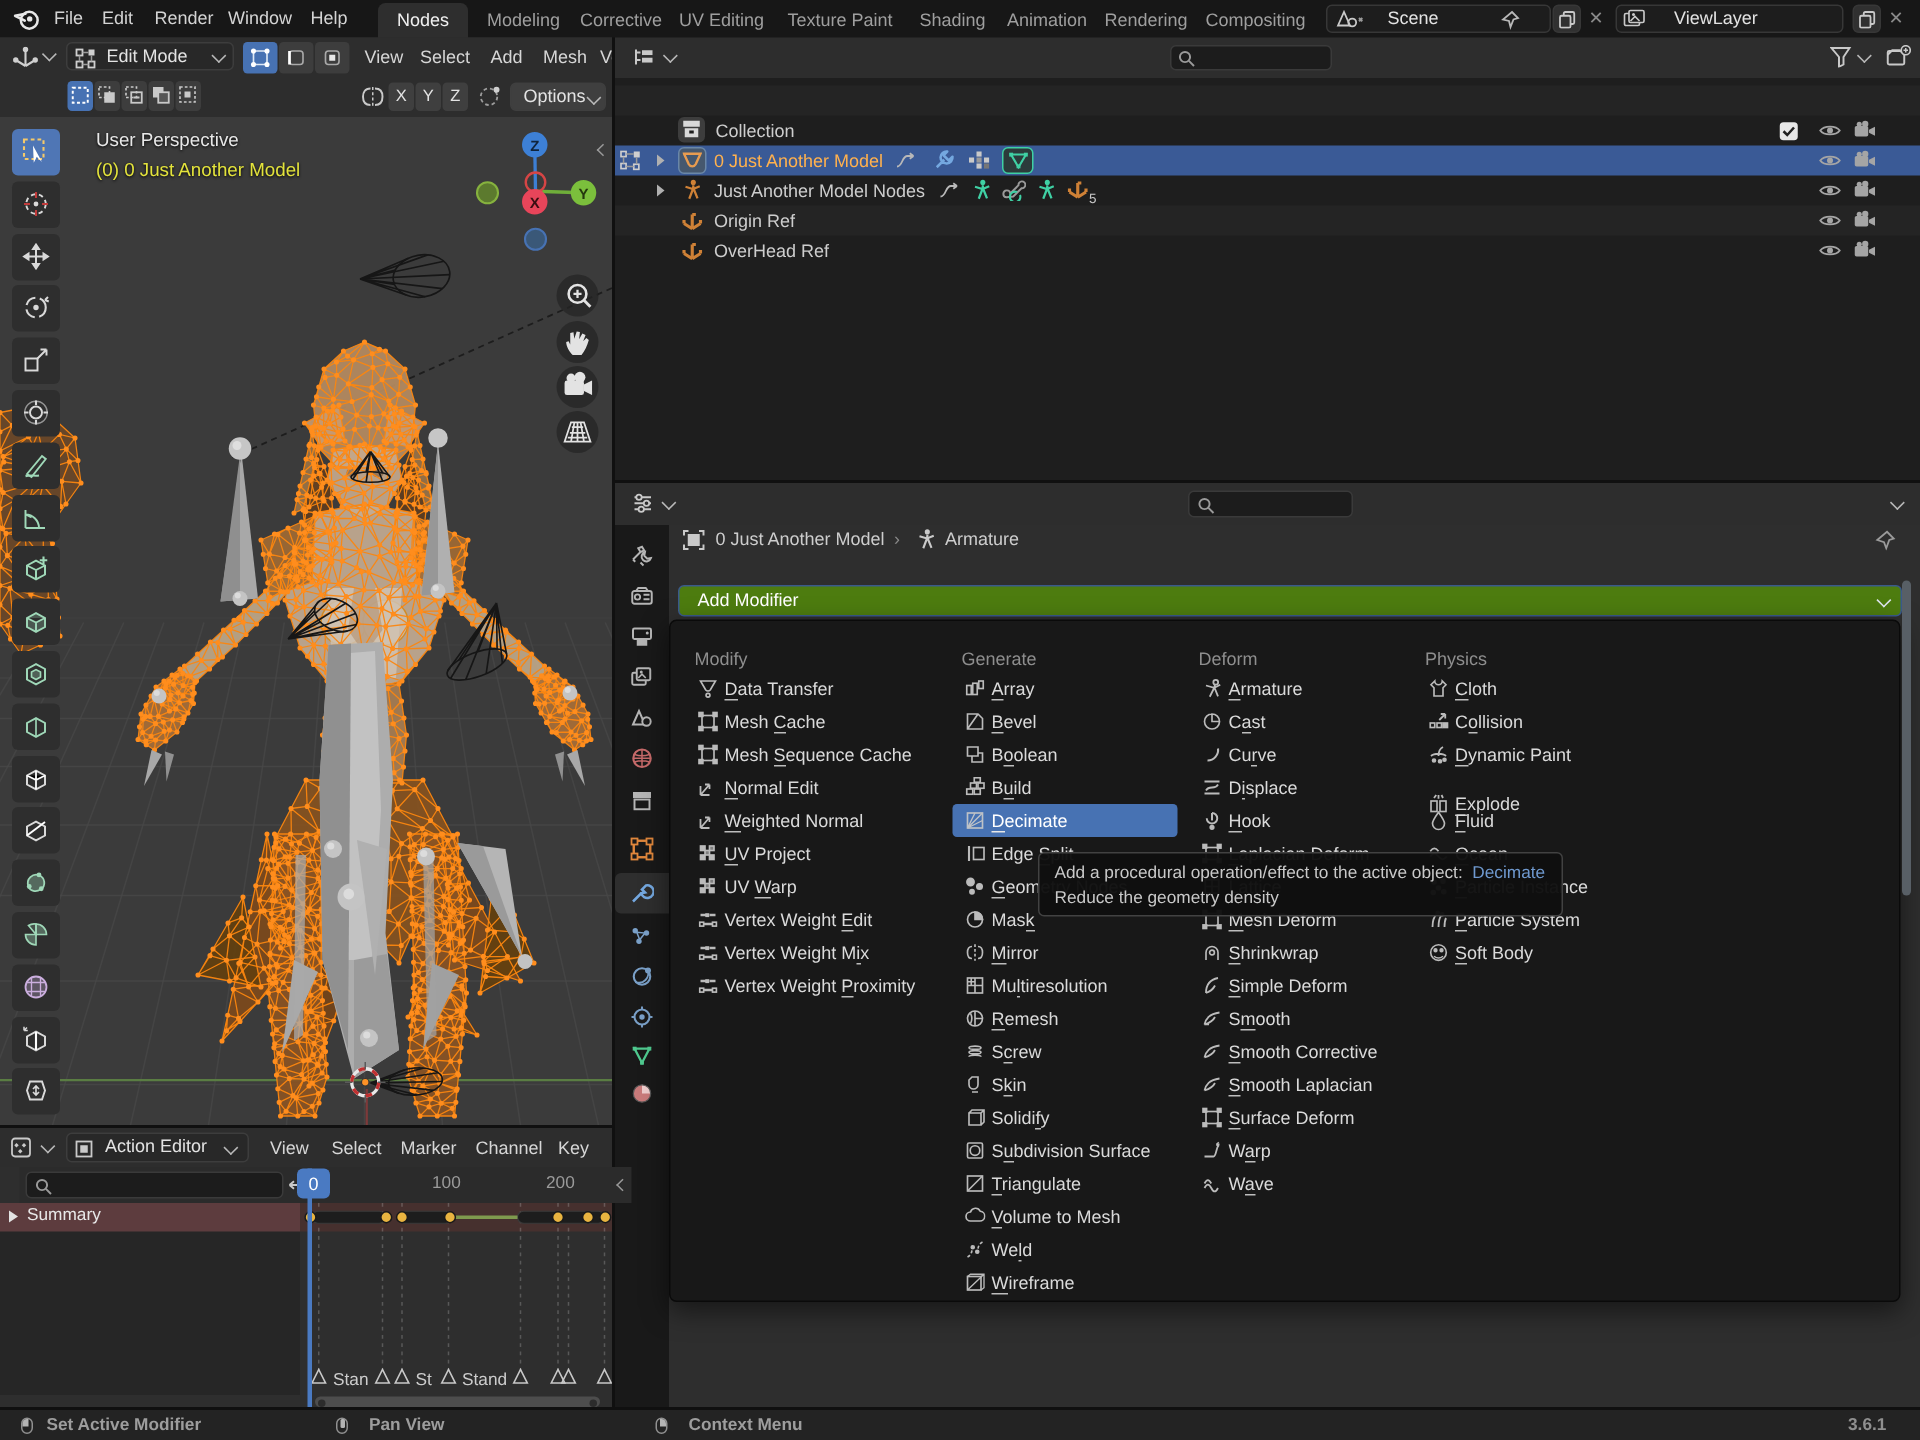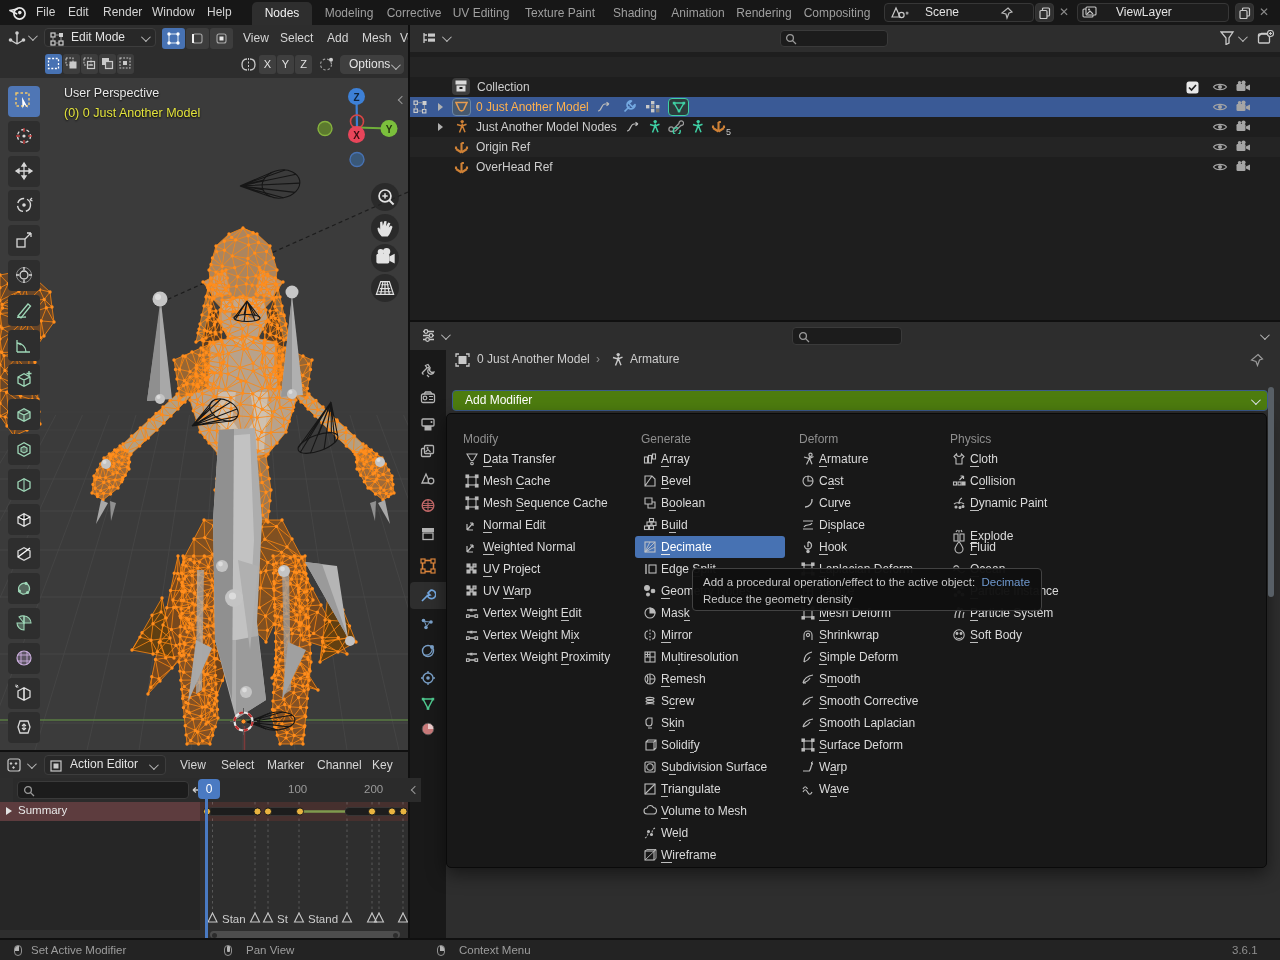--- a/index.html
+++ b/index.html
@@ -55,21 +55,21 @@
 #dopehdr{position:absolute;left:0;top:0;width:408px;height:26px;background:#2d2d2d;}
 #doperow2{position:absolute;left:0;top:26px;width:408px;height:24px;background:#2b2b2b;margin-left:13px;}
 #dopechan{position:absolute;left:0;top:50px;width:200px;height:128px;background:#262626;}
 #dopekeys{position:absolute;left:200px;top:50px;width:208px;height:128px;background:#2e2e2e;}
 
 #status{left:0;top:940px;width:1280px;height:20px;background:#232323;color:#9d9d9d;font-size:11.5px;line-height:20px;}
 .mouseico{position:absolute;top:4.5px;width:8px;height:11px;border:1px solid #909090;border-radius:4px;}
 .mouseico i{position:absolute;left:0;top:0;width:4px;height:5px;background:#b5b5b5;border-radius:3px 0 0 0;display:block;}
 .mouseico.mid i{left:2px;width:3px;height:6px;border-radius:1px;}
 .mouseico.rt i{left:auto;right:0;border-radius:0 3px 0 0;}
-.seg{position:absolute;top:0;}
+.seg{position:absolute;top:0;font-weight:bold;}
 </style></head><body>
 <div id="stage">
 
 <div id="topbar" class="abs">
  <svg class="abs" style="left:9px;top:4px" width="18" height="17" viewBox="0 0 18 17">
   <circle cx="10.5" cy="9.5" r="5.6" fill="none" stroke="#e8e8e8" stroke-width="1.7"></circle>
   <circle cx="10.8" cy="8.6" r="1.8" fill="#e8e8e8"></circle>
   <path d="M1 6.5 L8 5.2 M1 6.5 L7.5 9.8" stroke="#e8e8e8" stroke-width="1.7" fill="none" stroke-linecap="round"></path>
  </svg>
  <span class="menu" style="left:36px">File</span>

